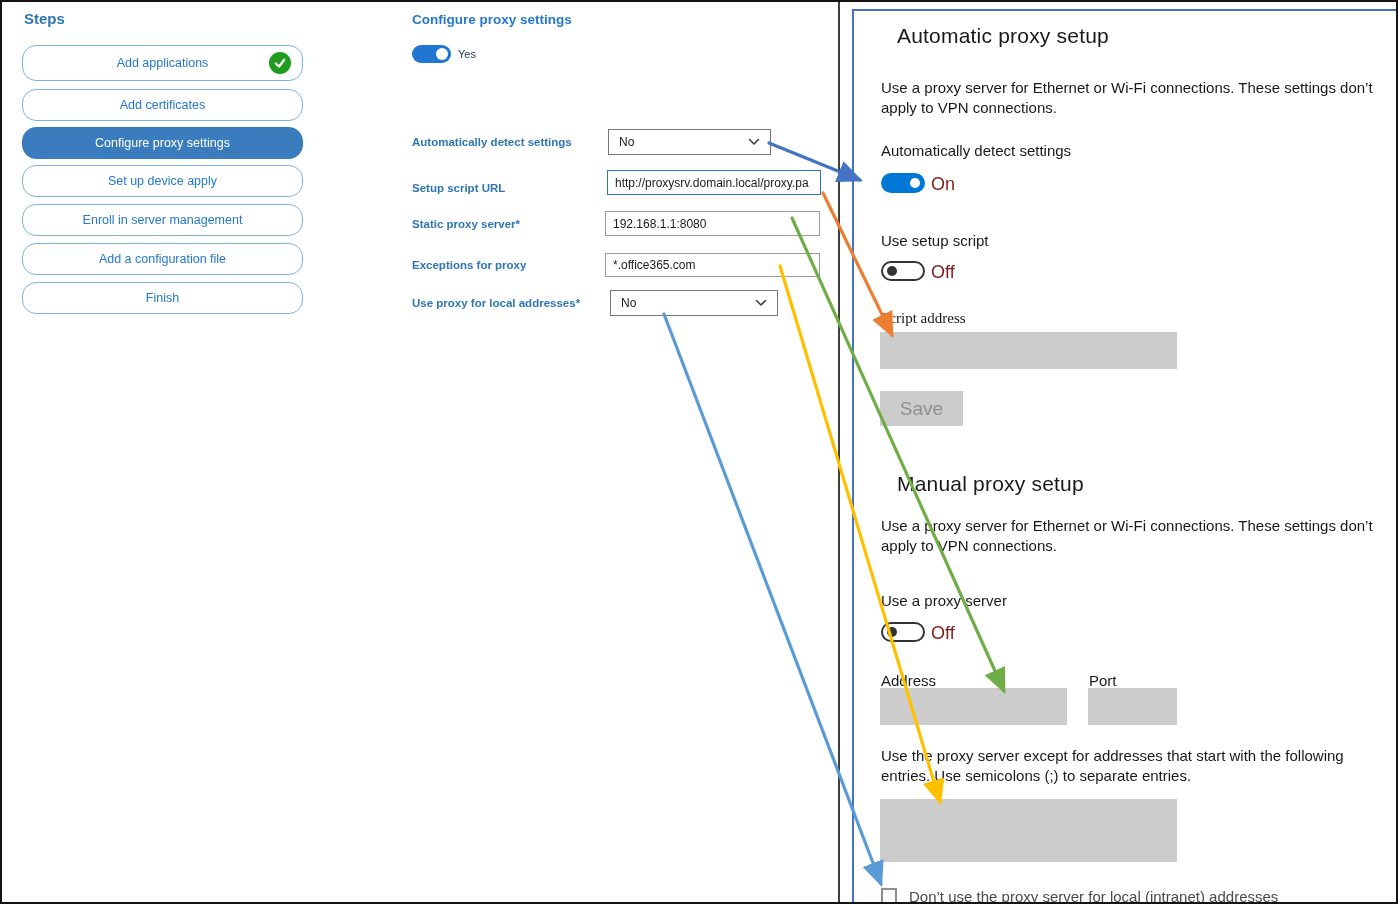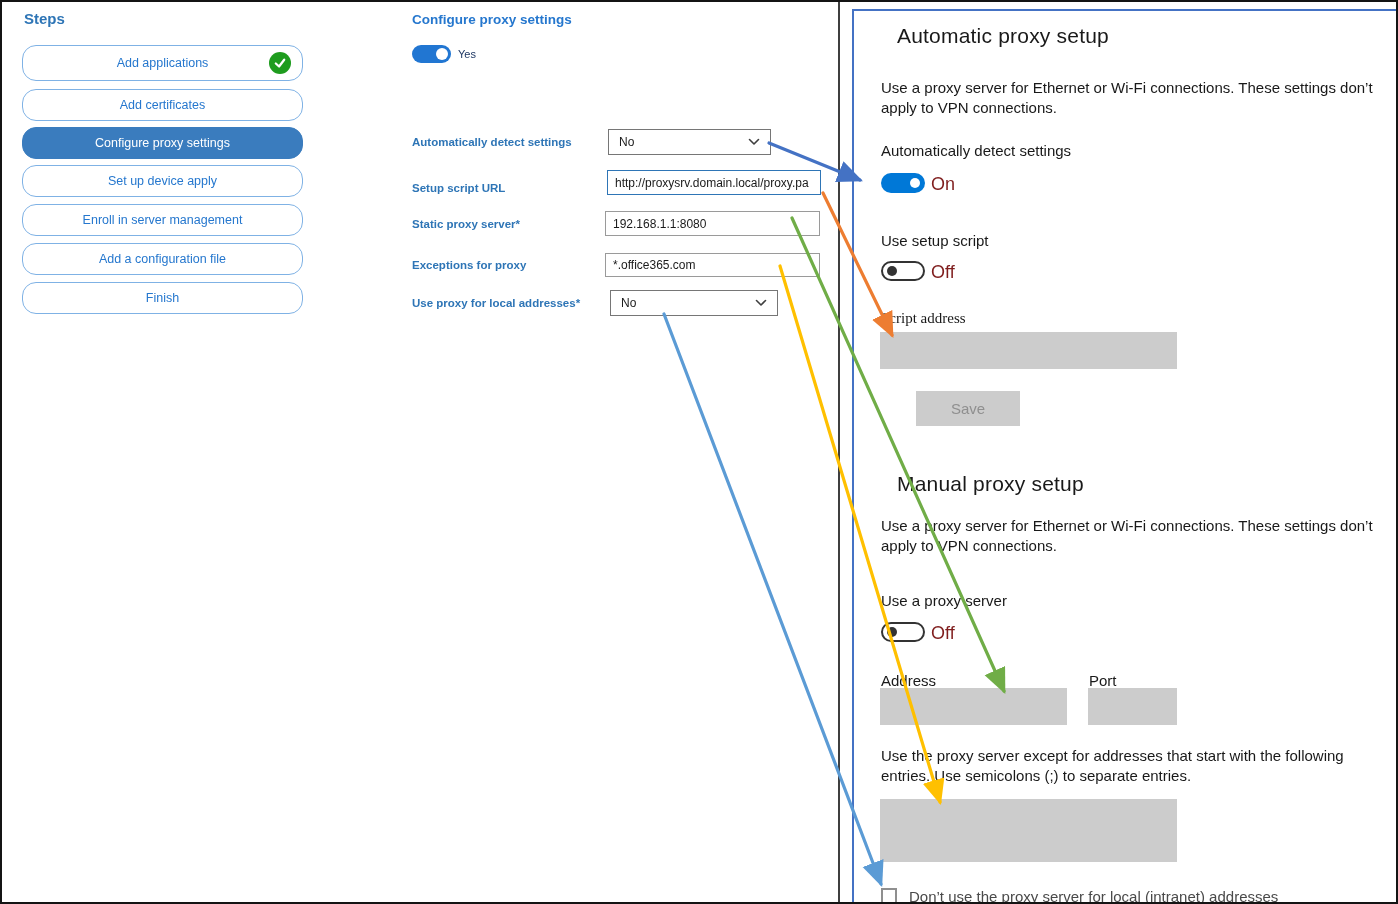--- a/index.html
+++ b/index.html
@@ -66,22 +66,22 @@
   .toggle-lg.off .knob{position:absolute;left:4px;top:3px;width:10px;height:10px;border-radius:50%;background:#333;}
   .t-detect{top:162px;} .t-script{top:250px;} .t-proxysrv{top:611px;}
   .sp-state{position:absolute;left:77px;font-size:18px;color:#7f1d1d;}
   .s-detect{top:163px;} .s-script{top:251px;} .s-proxysrv{top:612px;}
   .gray-box{position:absolute;background:#CCCCCC;}
   .gb-script{left:26px;top:321px;width:297px;height:37px;}
   .gb-addr{left:26px;top:677px;width:187px;height:37px;}
   .gb-port{left:234px;top:677px;width:89px;height:37px;}
   .gb-exceptions{left:26px;top:788px;width:297px;height:63px;}
   .save-btn{
-    position:absolute;left:26px;top:380px;width:104px;height:35px;background:#CCCCCC;
-    color:#8f8f8f;font-size:15px;display:flex;align-items:center;justify-content:center;cursor:pointer;margin-left:36px;
+    position:absolute;left:26px;top:380px;width:83px;height:35px;background:#CCCCCC;
+    color:#8f8f8f;font-size:19px;display:flex;align-items:center;justify-content:center;cursor:pointer;
   }
   .checkbox{position:absolute;left:27px;top:877px;width:16px;height:16px;box-sizing:border-box;border:2px solid #8f8f8f;background:#fff;cursor:pointer;}
   .cb-label{left:55px;top:877px;color:#4a4a4a;}
   
   .arrows{position:absolute;left:0;top:0;pointer-events:none;z-index:50;}
 </style>
 </head>
 <body>
 
 <div class="screen">

